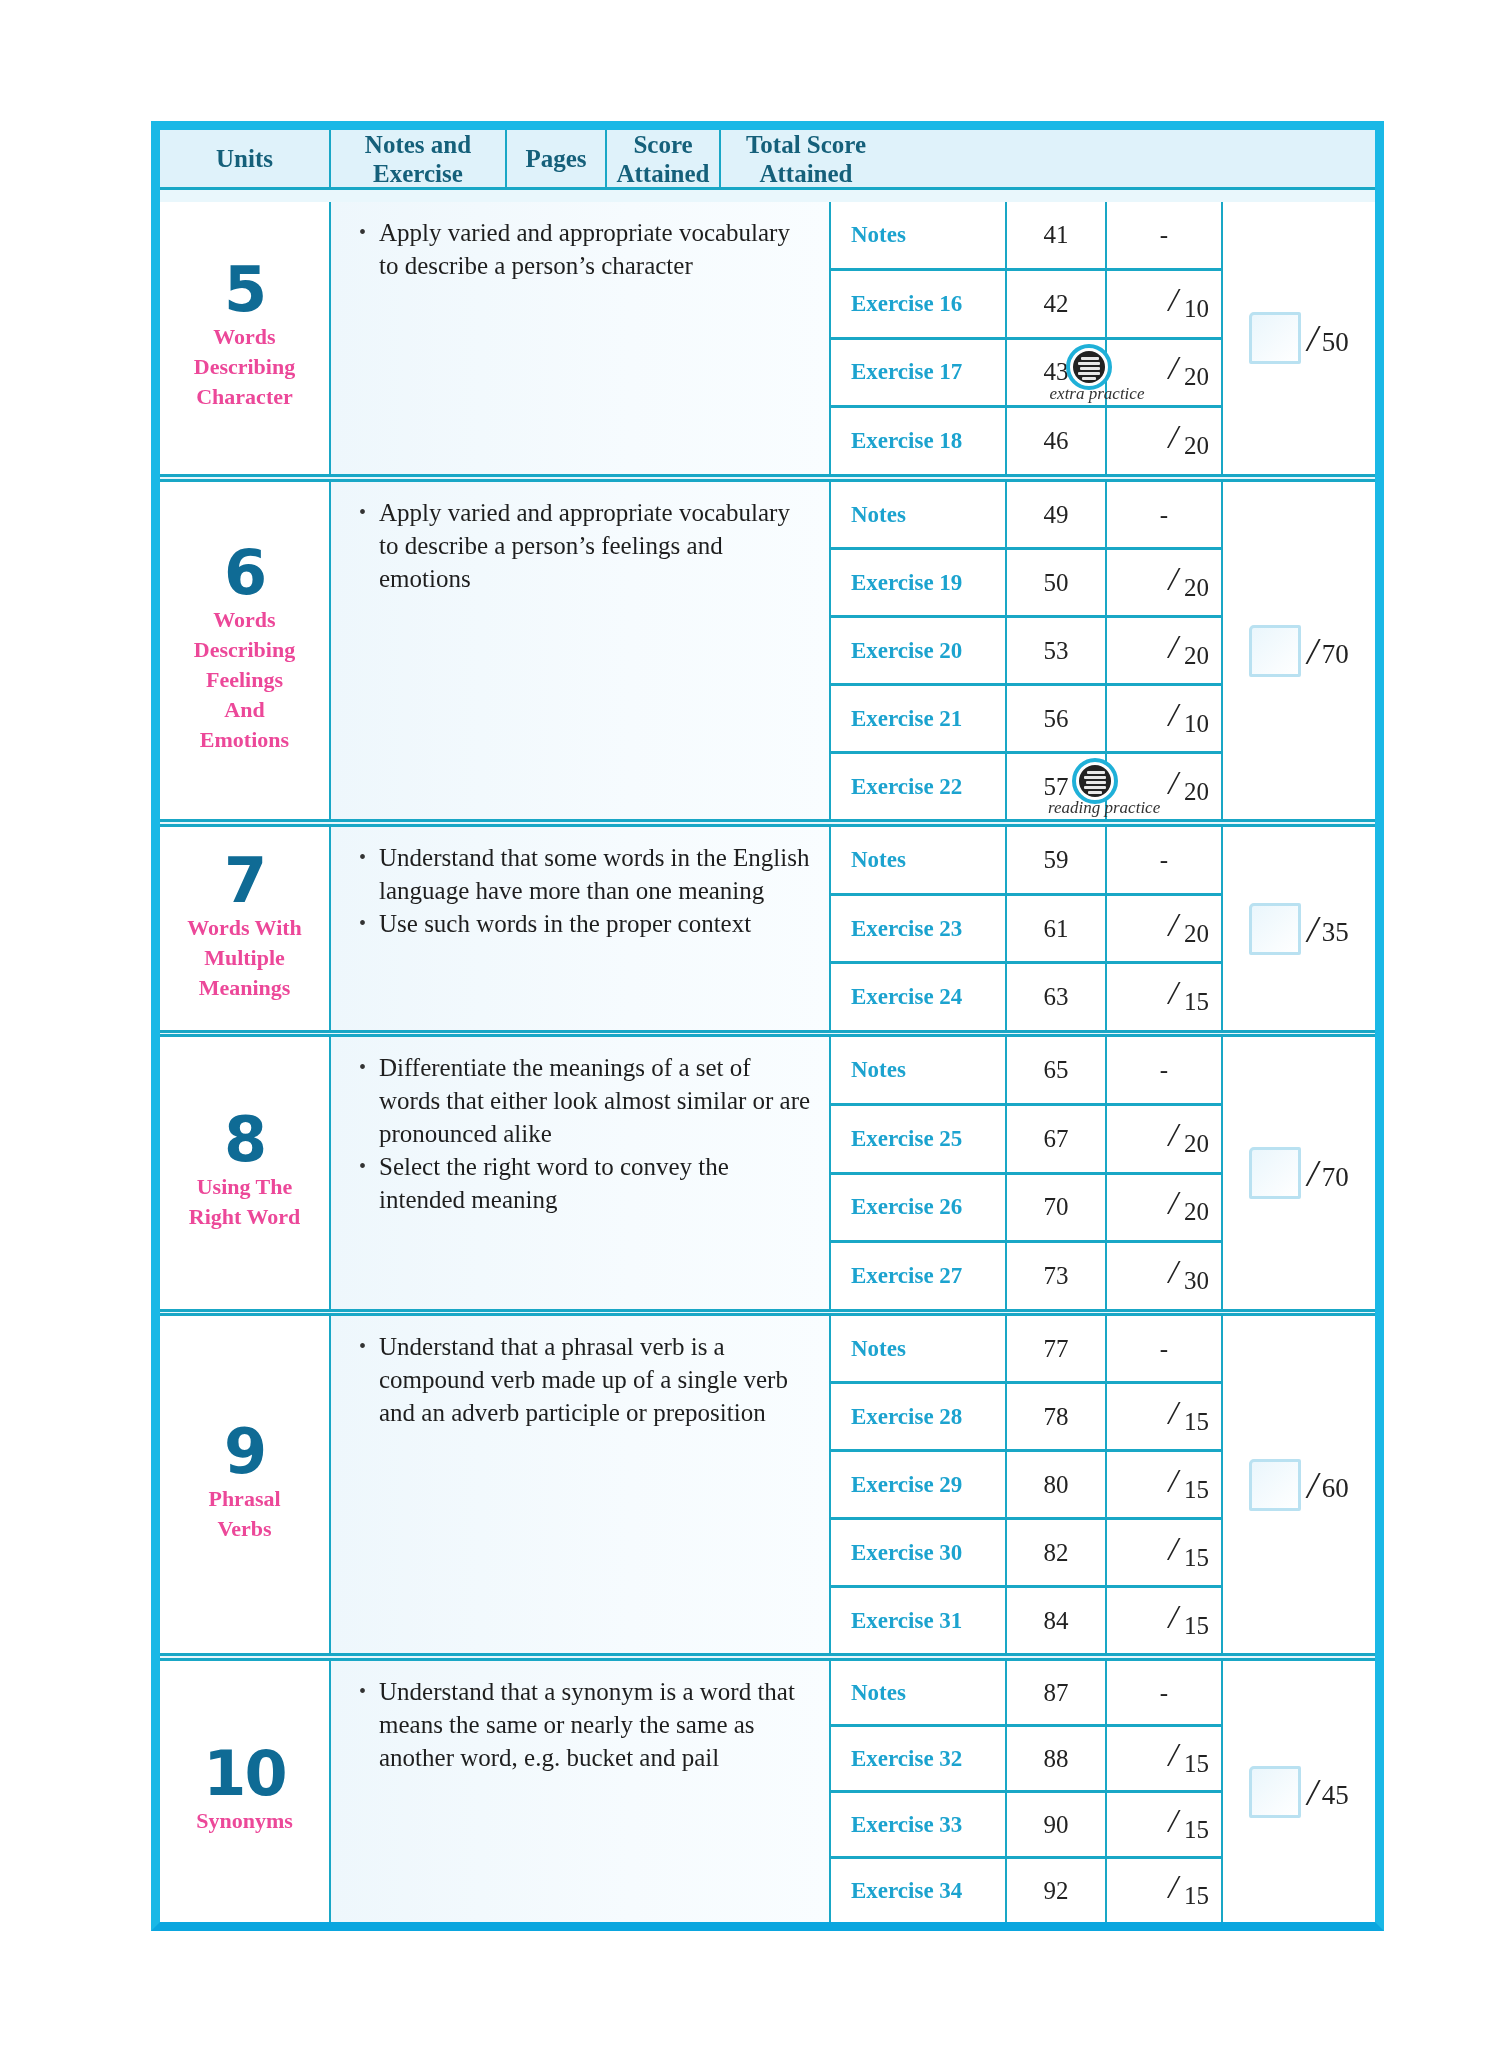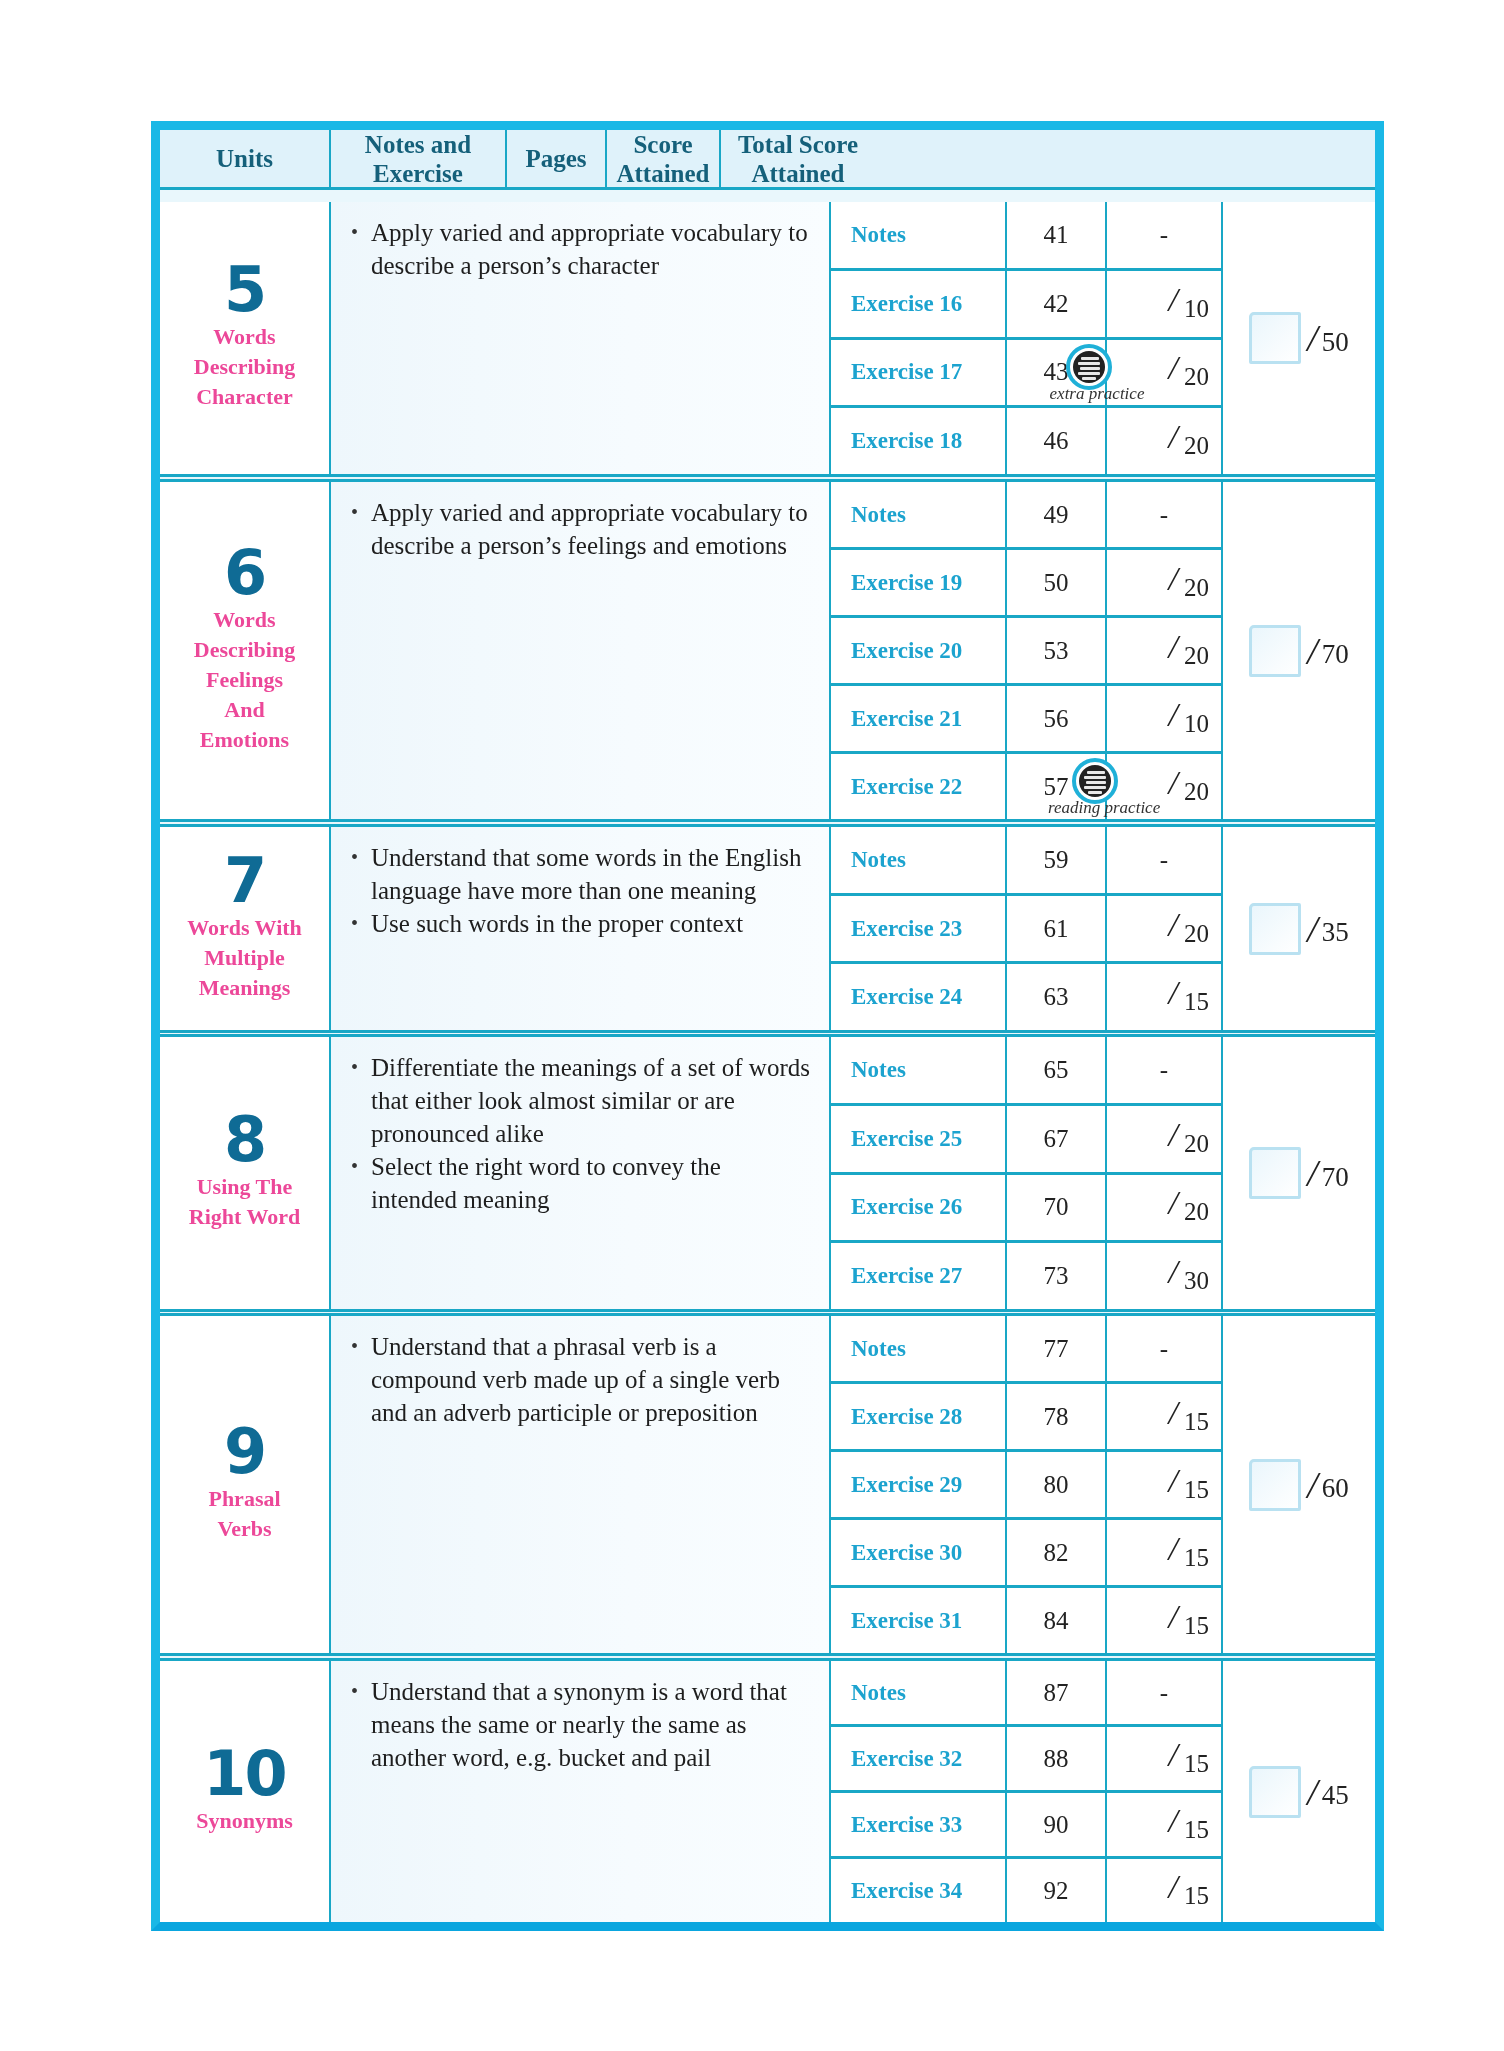--- a/index.html
+++ b/index.html
@@ -4,32 +4,32 @@
 <style>
   html, body { margin:0; padding:0; background:#ffffff; }
   body { width:1504px; height:2051px; position:relative; overflow:hidden; font-family:"Liberation Serif", serif; }
   .frame { position:absolute; left:151px; top:121px; width:1233px; height:1810px; box-sizing:border-box;
            border:9px solid #1ab8e6; border-bottom-color:#0aa6df; background:#e9f7fc; }
   .hdr { position:absolute; left:0; top:0; width:1215px; height:60px; background:#dff2fa;
          border-bottom:3px solid #19a7c6; box-sizing:border-box; display:flex; }
   .hdr > div { box-sizing:border-box; border-right:2px solid #19a7c6; display:flex; align-items:center; justify-content:center;
                text-align:center; color:#15607a; font-weight:bold; font-size:25px; line-height:29px; }
   .hdr > div:last-child { border-right:none; }
-  .c-unit { width:171px; } .c-out { width:500px; } .c-note { width:176px; } .c-page { width:100px; } .c-score { width:114px; } .c-total { width:154px; }
+  .c-unit { width:171px; } .c-out { width:500px; } .c-note { width:176px; } .c-page { width:100px; } .c-score { width:114px; } .c-total { width:154px;margin-left:8px; }
 
   .unit { position:absolute; left:0; width:1215px; box-sizing:border-box; display:flex;
           border-top:3px solid #19a7c6; border-bottom:3px solid #19a7c6; background:#fff; }
   .unit.first { border-top:none; }
   .unit.last { border-bottom:none; }
   .u-id { width:171px; box-sizing:border-box; border-right:2px solid #19a7c6; background:#ffffff;
           display:flex; flex-direction:column; align-items:center; justify-content:center; text-align:center; }
   .u-num { font-family:"DejaVu Sans", sans-serif; font-weight:bold; color:#0f6b95; font-size:62px; line-height:64px; letter-spacing:-2px; }
   .u-title { color:#ec4899; font-weight:bold; font-size:22px; line-height:30px; white-space:pre-line; padding-bottom:6px; }
   .u-out { width:500px; box-sizing:border-box; border-right:2px solid #19a7c6;
-           background:linear-gradient(90deg,#eef7fc 0%, #f6fbfe 60%, #f9fdff 100%); padding:14px 18px 0 16px; }
+           background:linear-gradient(90deg,#eef7fc 0%, #f6fbfe 60%, #f9fdff 100%); padding:14px 18px 0 24px; }
   .u-out ul { list-style:none; margin:0; padding:0; }
   .u-out li { position:relative; padding-left:24px; font-size:25px; line-height:33px; color:#1e1e1e; }
   .u-out li::before { content:"\2022"; position:absolute; left:4px; top:0; font-size:20px; color:#333; }
   .u-rows { width:390px; display:flex; flex-direction:column;align-items:flex-end; }
   .row { flex:1; display:flex; box-sizing:border-box; border-bottom:3px solid #19a7c6; position:relative; }
   .row:last-child { border-bottom:none; }
   .r-note { width:176px; box-sizing:border-box; border-right:2px solid #19a7c6; display:flex; align-items:center;
             padding-left:20px; color:#1ca3cf; font-weight:bold; font-size:23px; }
   .r-page { width:100px; box-sizing:border-box; border-right:2px solid #19a7c6; display:flex; align-items:center;
             justify-content:center; font-size:25px; color:#222; }

